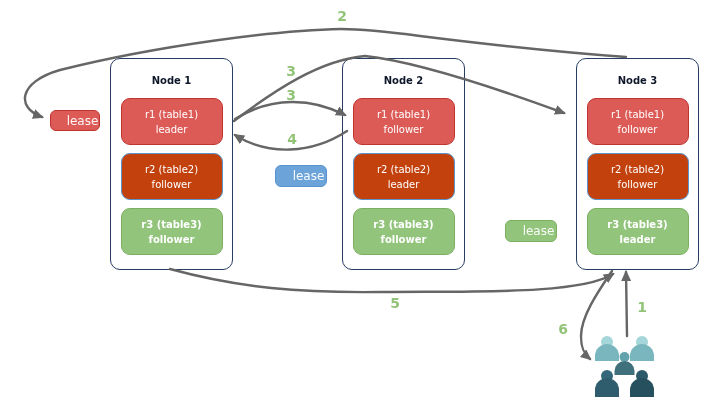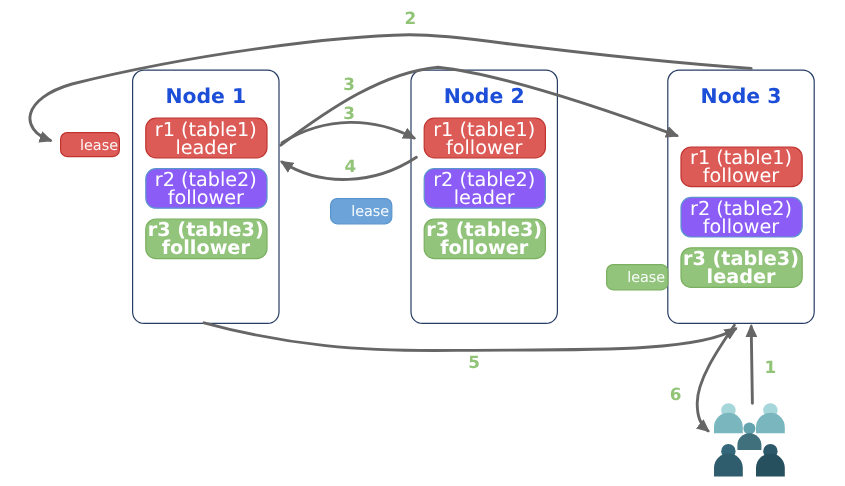--- a/index.html
+++ b/index.html
@@ -5,34 +5,34 @@
   html,body{margin:0;padding:0;background:#ffffff;}
   #canvas{
     position:relative;width:704px;height:405px;background:#ffffff;overflow:hidden;
     font-family:"DejaVu Sans","Liberation Sans",sans-serif;
   }
   .node{
     position:absolute;top:58px;width:123px;height:212px;background:#ffffff;
     border:1.5px solid #273d63;border-radius:10px;box-sizing:border-box;
     display:flex;flex-direction:column;align-items:center;z-index:2;
   }
-  #node1{left:110px;} #node2{left:342px;} #node3{left:556px;gap:24px;}
+  #node1{left:110px;} #node2{left:342px;} #node3{left:576px;}
   .node-title{
-    margin-top:11px;height:21px;font-size:17px;font-weight:700;color:#1d4ed8;
+    margin-top:11px;height:21px;font-size:10px;font-weight:700;color:#0f172a;
     display:flex;align-items:center;
   }
   .replicas{display:flex;flex-direction:column;gap:8px;margin-top:7px;}
   .replica{
-    width:102px;height:34px;border-radius:9px;box-sizing:border-box;
+    width:102px;height:47px;border-radius:9px;box-sizing:border-box;
     display:flex;flex-direction:column;align-items:center;justify-content:center;
-    color:#ffffff;font-size:16px;line-height:15px;text-align:center;
+    color:#ffffff;font-size:10px;line-height:15px;text-align:center;
     border:1.5px solid transparent;
   }
   .rep-red{background:#dc5b57;border-color:#c0342f;}
-  .rep-blue{background:#8b5cf6;border-color:#5a94ce;}
+  .rep-blue{background:#c2410c;border-color:#5a94ce;}
   .rep-green{background:#92c47c;border-color:#7ab05f;font-weight:bold;}
   .lease{
     position:absolute;width:52px;height:22px;border-radius:6px;box-sizing:border-box;
     color:rgba(255,255,255,.95);font-size:12px;display:flex;align-items:center;
     justify-content:center;z-index:2;padding-left:15px;
   }
   #lease-red{left:50px;top:110px;width:50px;height:21px;background:#dc5b57;border:1.5px solid #c0342f;}
   #lease-blue{left:275px;top:165px;background:#6ca4da;border:1.5px solid #5a94ce;}
   #lease-green{left:505px;top:220px;background:#92c47c;border:1.5px solid #7ab05f;}
   #arrows{position:absolute;left:0;top:0;z-index:3;pointer-events:none;}

